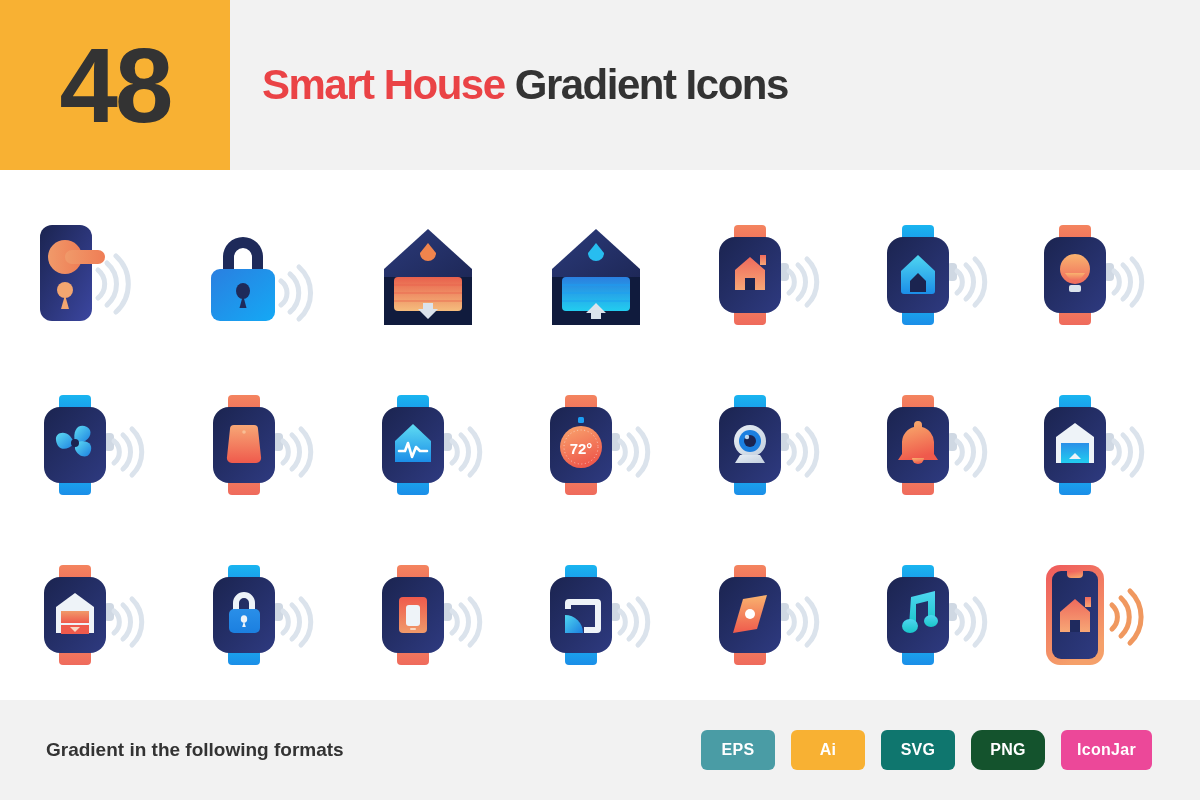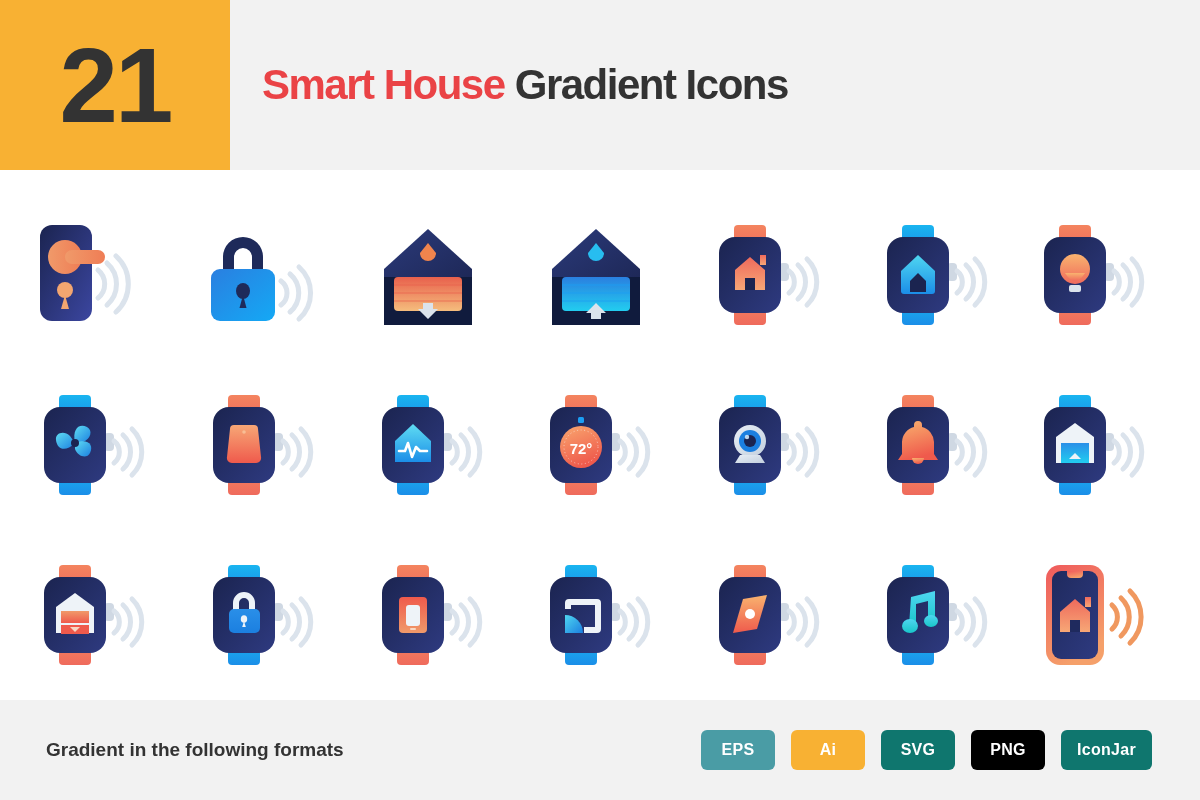--- a/index.html
+++ b/index.html
@@ -65,21 +65,21 @@
     color:#ffffff; font-size:16px; font-weight:bold; letter-spacing:0.3px;
   }
 </style>
 </head>
 <body>
 
 <div class="page">
 
   <div class="header" style="background: rgb(242, 242, 242);">
     <div class="count-block" style="background: rgb(248, 177, 51);">
-      <span class="count-num">21</span>
+      <span class="count-num">48</span>
     </div>
     <div class="title-block">
       <span class="title-line">
         <span class="t-red" style="color: rgb(234, 67, 70);">Smart House</span><span>&nbsp;</span><span class="t-dark" style="color: rgb(51, 51, 51);">Gradient Icons</span>
       </span>
     </div>
   </div>
 
   <div class="grid">
 
@@ -715,18 +715,18 @@
       </div>
     </div>
   </div>
 
   <div class="footer" style="background: rgb(242, 242, 242);">
     <span class="footer-text">Gradient in the following formats</span>
     <div class="badges">
       <span class="badge" style="background: rgb(74, 156, 165);">EPS</span>
       <span class="badge" style="background: rgb(248, 177, 51);">Ai</span>
       <span class="badge" style="background: #0f766e;">SVG</span>
-      <span class="badge" style="background: #000000;">PNG</span>
-      <span class="badge" style="background: #0f766e;">IconJar</span>
+      <span class="badge" style="background: #14532d; border-radius: 11px;">PNG</span>
+      <span class="badge" style="background: #ec4899;">IconJar</span>
     </div>
   </div>
 
 </div>
 
 </body></html>

